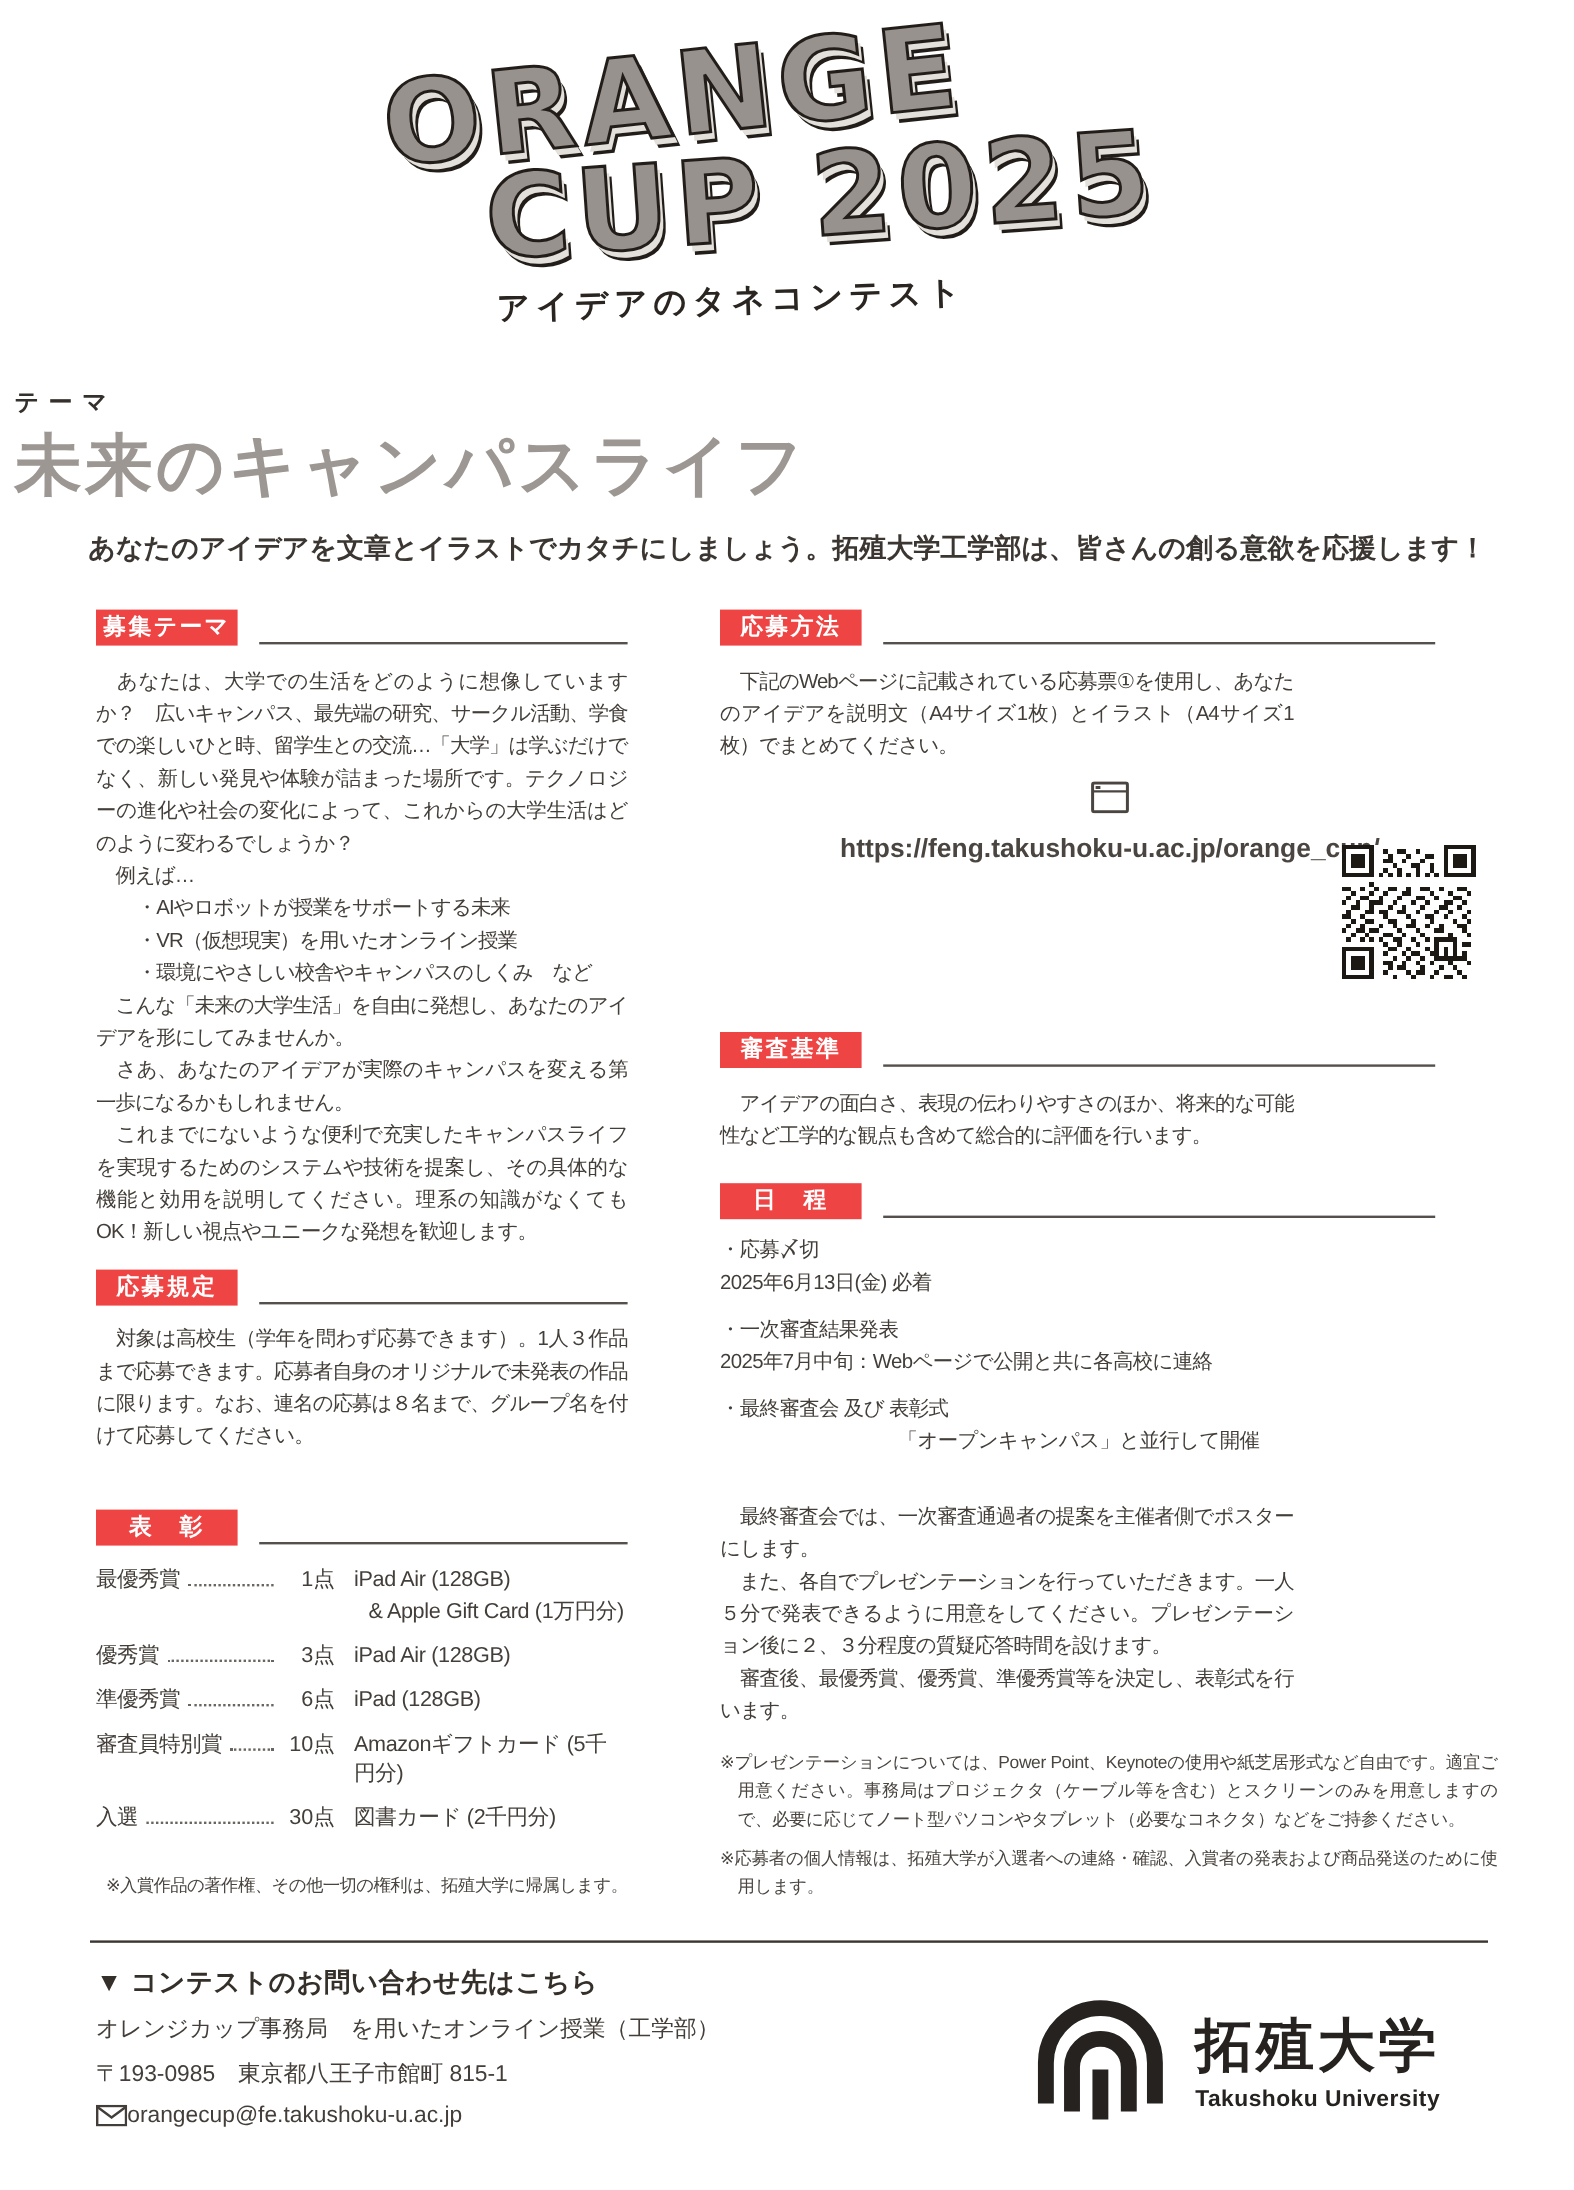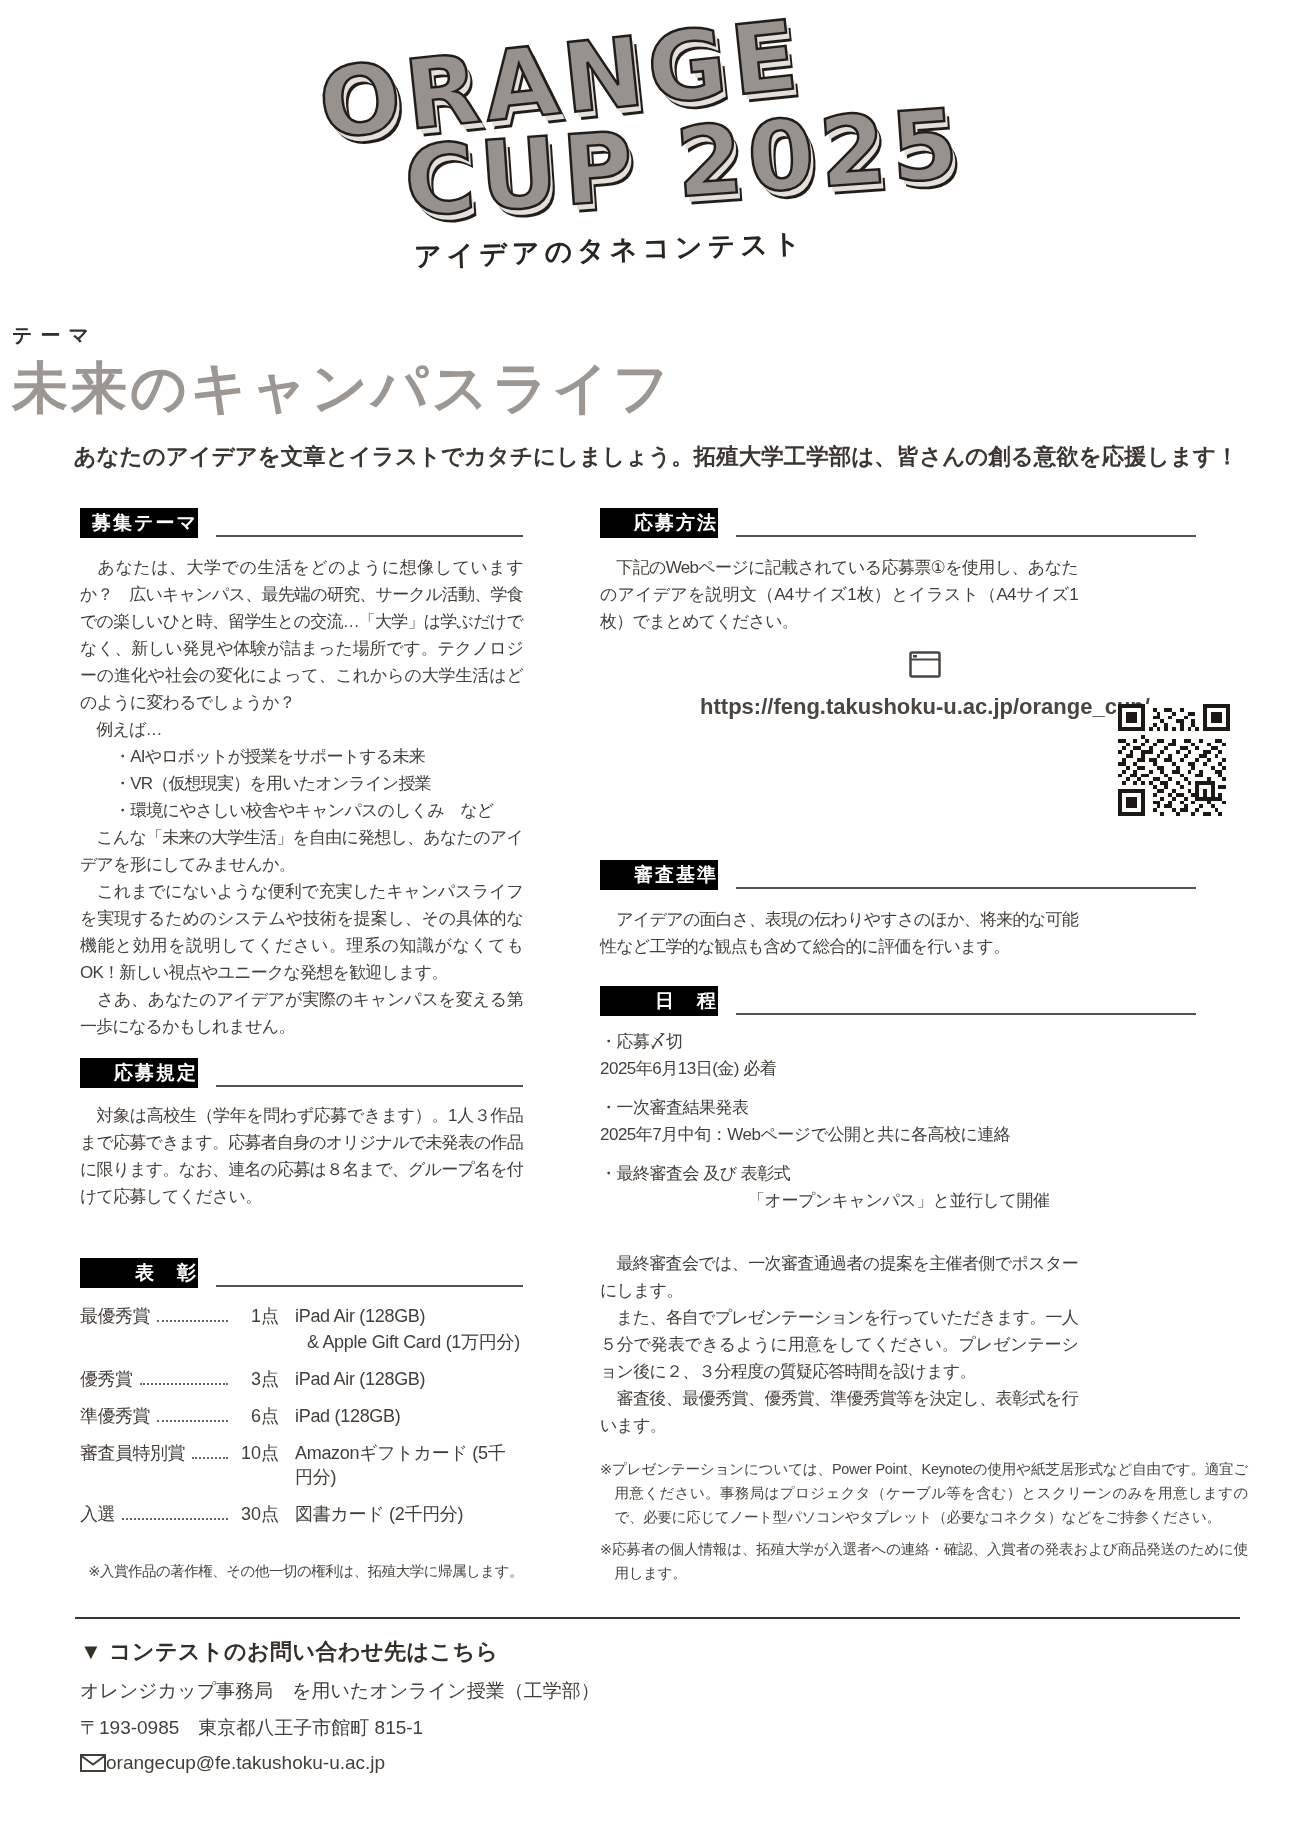--- a/index.html
+++ b/index.html
@@ -37,21 +37,21 @@
   .intro{
     position:absolute; top:441px; left:50%; transform:translateX(-50%);
     white-space:nowrap; font-size:22.5px; font-weight:bold; color:#3b3631;
   }
   
   .col{ position:absolute; top:508px; }
   .col-left{ left:80px; width:443px; }
   .col-right{ left:600px; width:648px; }
   .sec-head{ display:flex; align-items:flex-end; height:30px; }
   .sec-tag{
-    background:#000000; color:#ffffff; width:118px; text-align:right;
+    background:#ef4444; color:#ffffff; width:118px; text-align:center;
     font-size:19px; font-weight:bold; letter-spacing:2px; padding:4px 0; line-height:22px;
     white-space:nowrap;
   }
   .sec-rule{ flex:1; border-bottom:2px solid #55504b; margin-left:18px; margin-bottom:1px; }
   .col-right .sec-rule{ margin-right:52px; }
   .body{
     font-size:17px; line-height:27px; letter-spacing:-0.8px;
     color:#433e39; text-align:justify;
   }
   .narrow{ width:478px; }
@@ -127,22 +127,22 @@
       <span class="sec-rule"></span>
     </div>
     <p class="body p-first">　あなたは、大学での生活をどのように想像していますか？　広いキャンパス、最先端の研究、サークル活動、学食での楽しいひと時、留学生との交流…「大学」は学ぶだけでなく、新しい発見や体験が詰まった場所です。テクノロジーの進化や社会の変化によって、これからの大学生活はどのように変わるでしょうか？</p>
     <p class="body">　例えば…</p>
     <ul class="examples">
       <li>・AIやロボットが授業をサポートする未来</li>
       <li>・VR（仮想現実）を用いたオンライン授業</li>
       <li>・環境にやさしい校舎やキャンパスのしくみ　など</li>
     </ul>
     <p class="body">　こんな「未来の大学生活」を自由に発想し、あなたのアイデアを形にしてみませんか。</p>
+    <p class="body">　さあ、あなたのアイデアが実際のキャンパスを変える第一歩になるかもしれません。</p>
     <p class="body">　これまでにないような便利で充実したキャンパスライフを実現するためのシステムや技術を提案し、その具体的な機能と効用を説明してください。理系の知識がなくてもOK！新しい視点やユニークな発想を歓迎します。</p>
-    <p class="body">　さあ、あなたのアイデアが実際のキャンパスを変える第一歩になるかもしれません。</p>
 
     <div class="sec-head h-kitei">
       <span class="sec-tag">応募規定</span>
       <span class="sec-rule"></span>
     </div>
     <p class="body p-kitei">　対象は高校生（学年を問わず応募できます）。1人３作品まで応募できます。応募者自身のオリジナルで未発表の作品に限ります。なお、連名の応募は８名まで、グループ名を付けて応募してください。</p>
 
     <div class="sec-head h-hyosho">
       <span class="sec-tag">表　彰</span>
       <span class="sec-rule"></span>
@@ -291,14 +291,27 @@
     <div class="contact-line">〒193-0985　東京都八王子市館町 815-1</div>
     <div class="contact-line email-row">
       <svg width="26" height="18" viewBox="0 0 26 18">
         <rect x="1" y="1" width="24" height="16" fill="none" stroke="#433e39" stroke-width="2"></rect>
         <path d="M1.5,2 L13,10.5 L24.5,2" fill="none" stroke="#433e39" stroke-width="2"></path>
       </svg>
       <span>orangecup@fe.takushoku-u.ac.jp</span>
     </div>
   </div>
 
+  <div class="footer-logo">
+    <svg width="118" height="106" viewBox="0 0 120 112">
+      <g fill="none" stroke="#262220" stroke-width="14">
+        <path d="M12,94 V58 A48,48 0 0 1 108,58 V94"></path>
+        <path d="M35,101 V62 A25,25 0 0 1 85,62 V101"></path>
+        <path d="M60,108 V64"></path>
+      </g>
+    </svg>
+    <div class="uni-text">
+      <div class="uni-jp">拓殖大学</div>
+      <div class="uni-en">Takushoku University</div>
+    </div>
+  </div>
 
 </div>
 
 </body></html>

